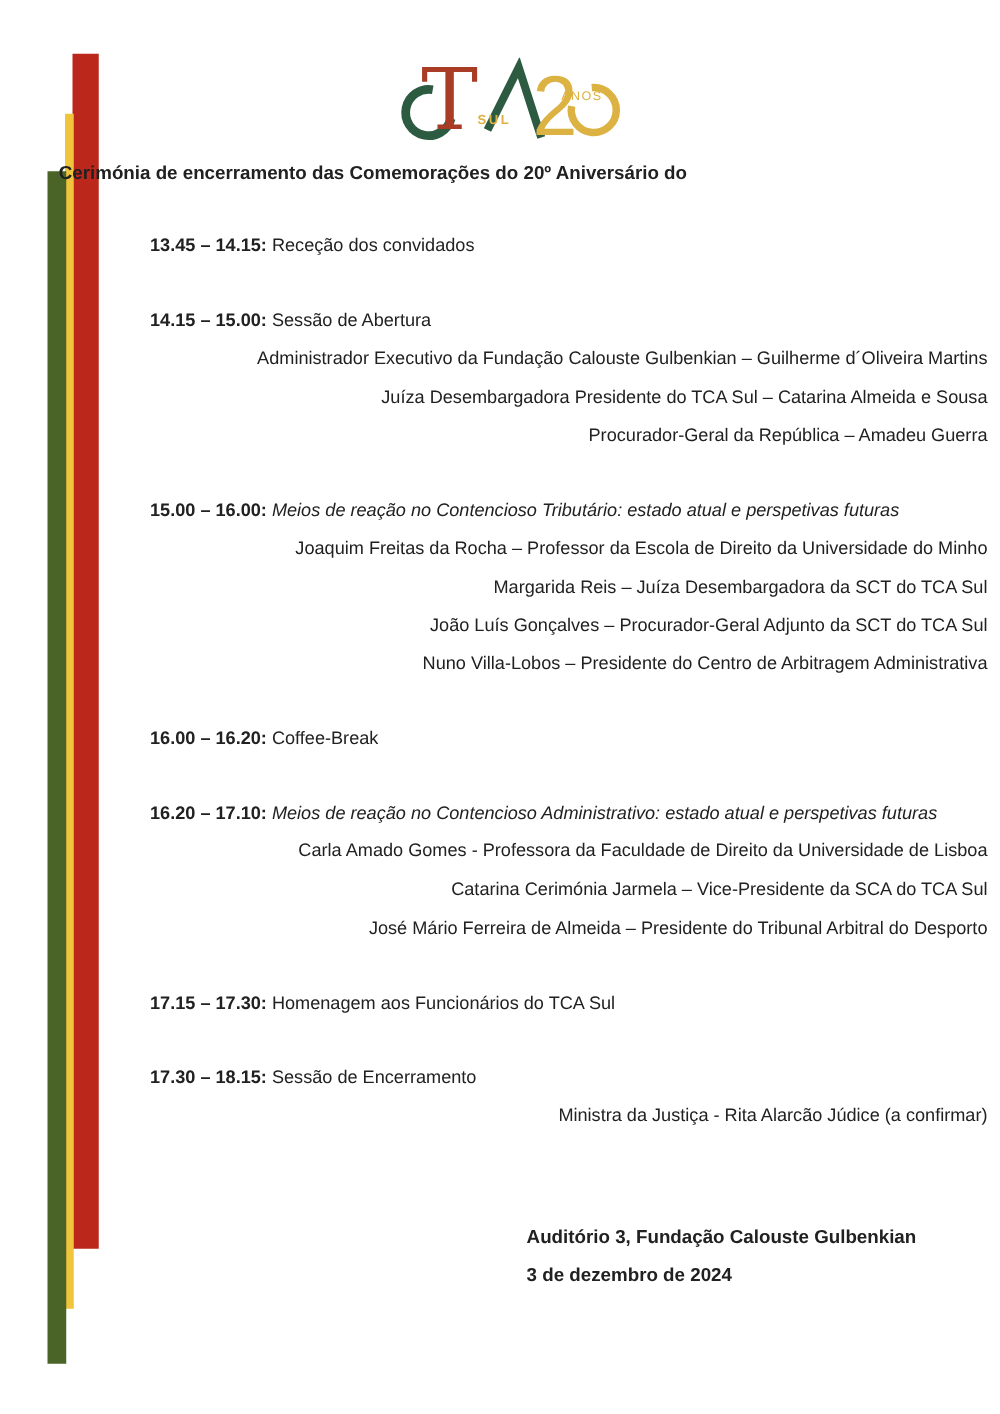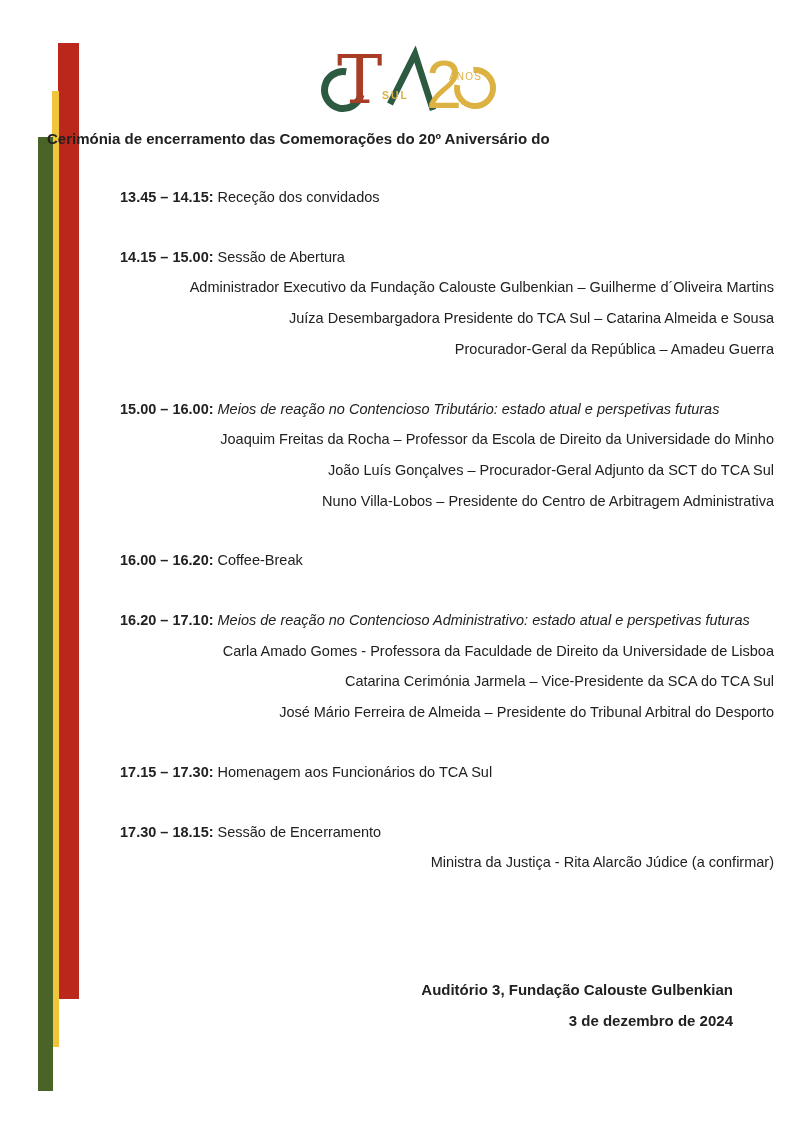--- a/index.html
+++ b/index.html
@@ -25,33 +25,33 @@
 
   
   .title {
     position: absolute; left: 47px; right: 0; top: 121px;
     text-align: left; font-weight: bold; font-size: 15px;
   }
   .title .t-line { line-height: 35px; height: 35px; }
 
   
   .schedule {
-    position: absolute; left: 120px; right: 26px; top: 182px;
+    position: absolute; left: 120px; right: 10px; top: 182px;
     font-size: 14.5px;
   }
   .block { margin-bottom: 29px; }
   .line { line-height: 30.7px; min-height: 30.7px; white-space: nowrap; }
   .time { font-weight: bold; margin-right: 4px; }
   .italic { font-style: italic; }
   .speaker { padding-left: 48px; text-align: right; }
 
   
   .footer {
     position: absolute; right: 67px; top: 974px;
-    text-align: right; font-weight: bold; font-size: 15px;
+    font-weight: bold; font-size: 15px;
   }
   .footer .f-line { line-height: 31px; height: 31px; }
 </style>
 </head>
 <body>
 
 <div class="page">
 
   <div class="bar bar-red"></div>
   <div class="bar bar-yellow"></div>
@@ -79,20 +79,21 @@
       </div>
       <div class="block">
         <div class="line"><span class="time">14.15 – 15.00:</span><span class="desc">Sessão de Abertura</span></div>
         <div class="line speaker">Administrador Executivo da Fundação Calouste Gulbenkian – Guilherme d´Oliveira Martins</div>
         <div class="line speaker">Juíza Desembargadora Presidente do TCA Sul – Catarina Almeida e Sousa</div>
         <div class="line speaker">Procurador-Geral da República – Amadeu Guerra</div>
       </div>
       <div class="block">
         <div class="line"><span class="time">15.00 – 16.00:</span><span class="desc italic">Meios de reação no Contencioso Tributário: estado atual e perspetivas futuras</span></div>
         <div class="line speaker">Joaquim Freitas da Rocha – Professor da Escola de Direito da Universidade do Minho</div>
+        <div class="line speaker">Margarida Reis – Juíza Desembargadora da SCT do TCA Sul</div>
         <div class="line speaker">João Luís Gonçalves – Procurador-Geral Adjunto da SCT do TCA Sul</div>
         <div class="line speaker">Nuno Villa-Lobos – Presidente do Centro de Arbitragem Administrativa</div>
       </div>
       <div class="block">
         <div class="line"><span class="time">16.00 – 16.20:</span><span class="desc">Coffee-Break</span></div>
       </div>
       <div class="block">
         <div class="line"><span class="time">16.20 – 17.10:</span><span class="desc italic">Meios de reação no Contencioso Administrativo: estado atual e perspetivas futuras</span></div>
         <div class="line speaker">Carla Amado Gomes - Professora da Faculdade de Direito da Universidade de Lisboa</div>
         <div class="line speaker">Catarina Cerimónia Jarmela – Vice-Presidente da SCA do TCA Sul</div>

